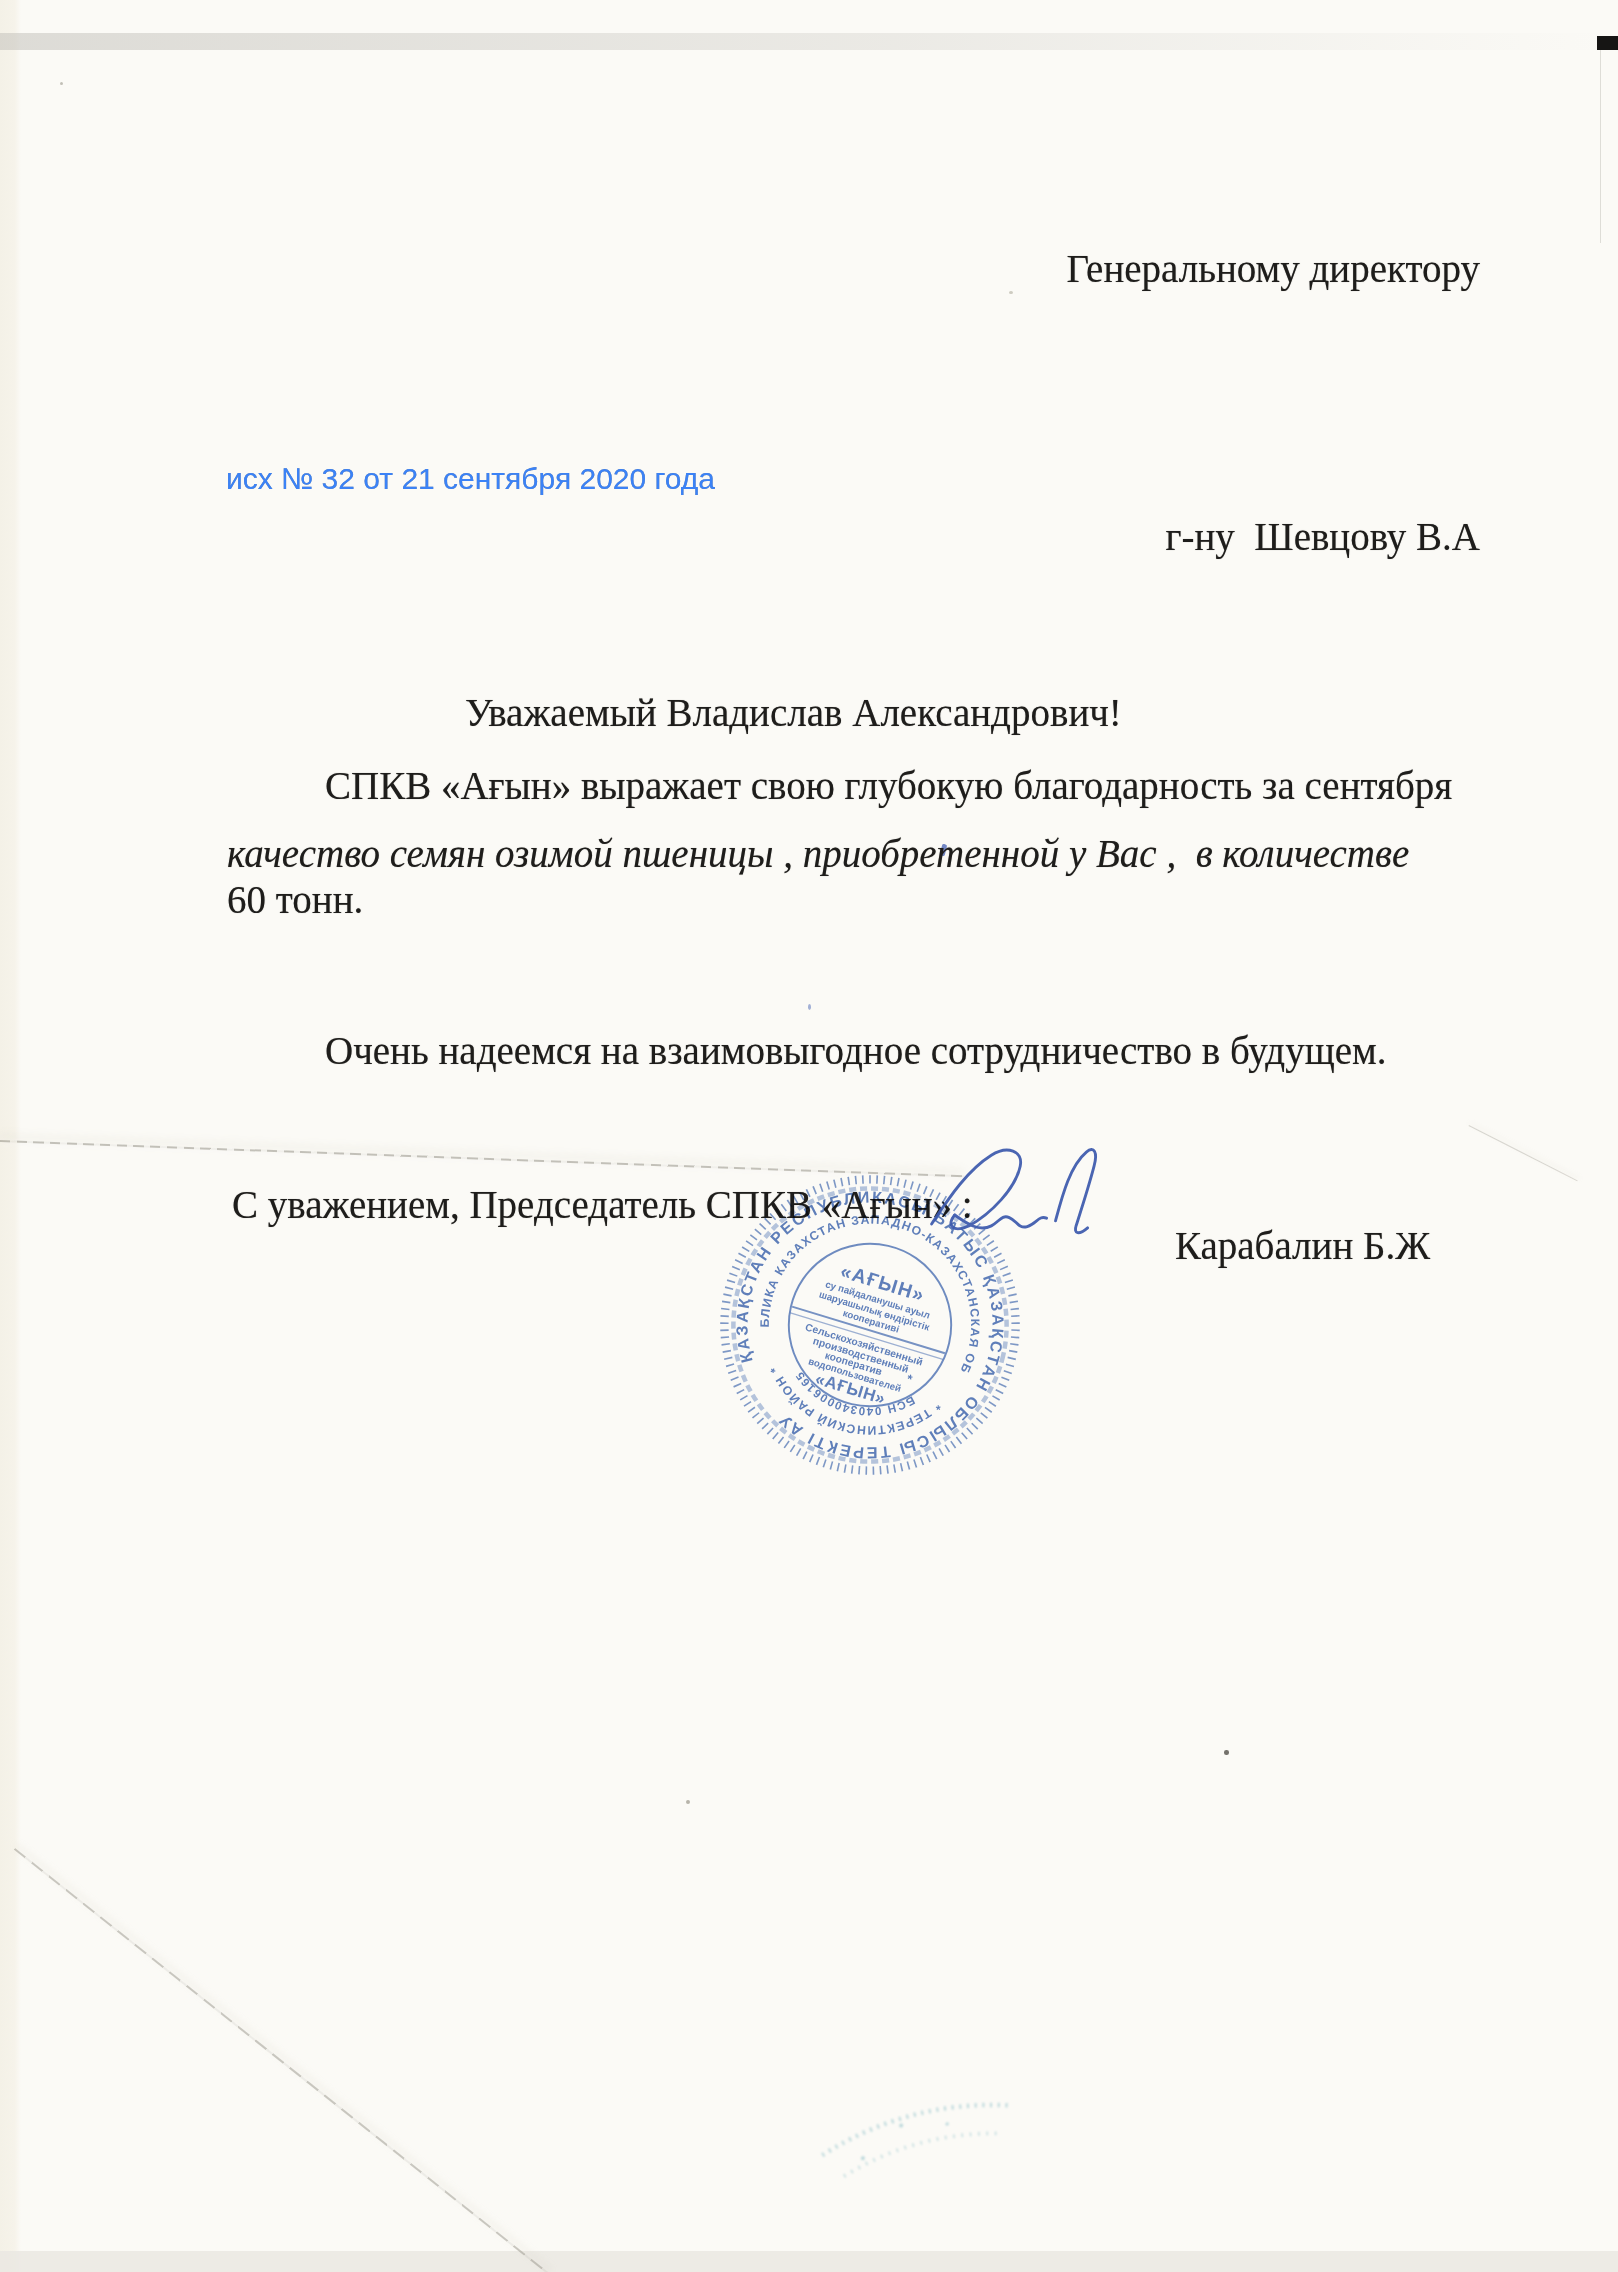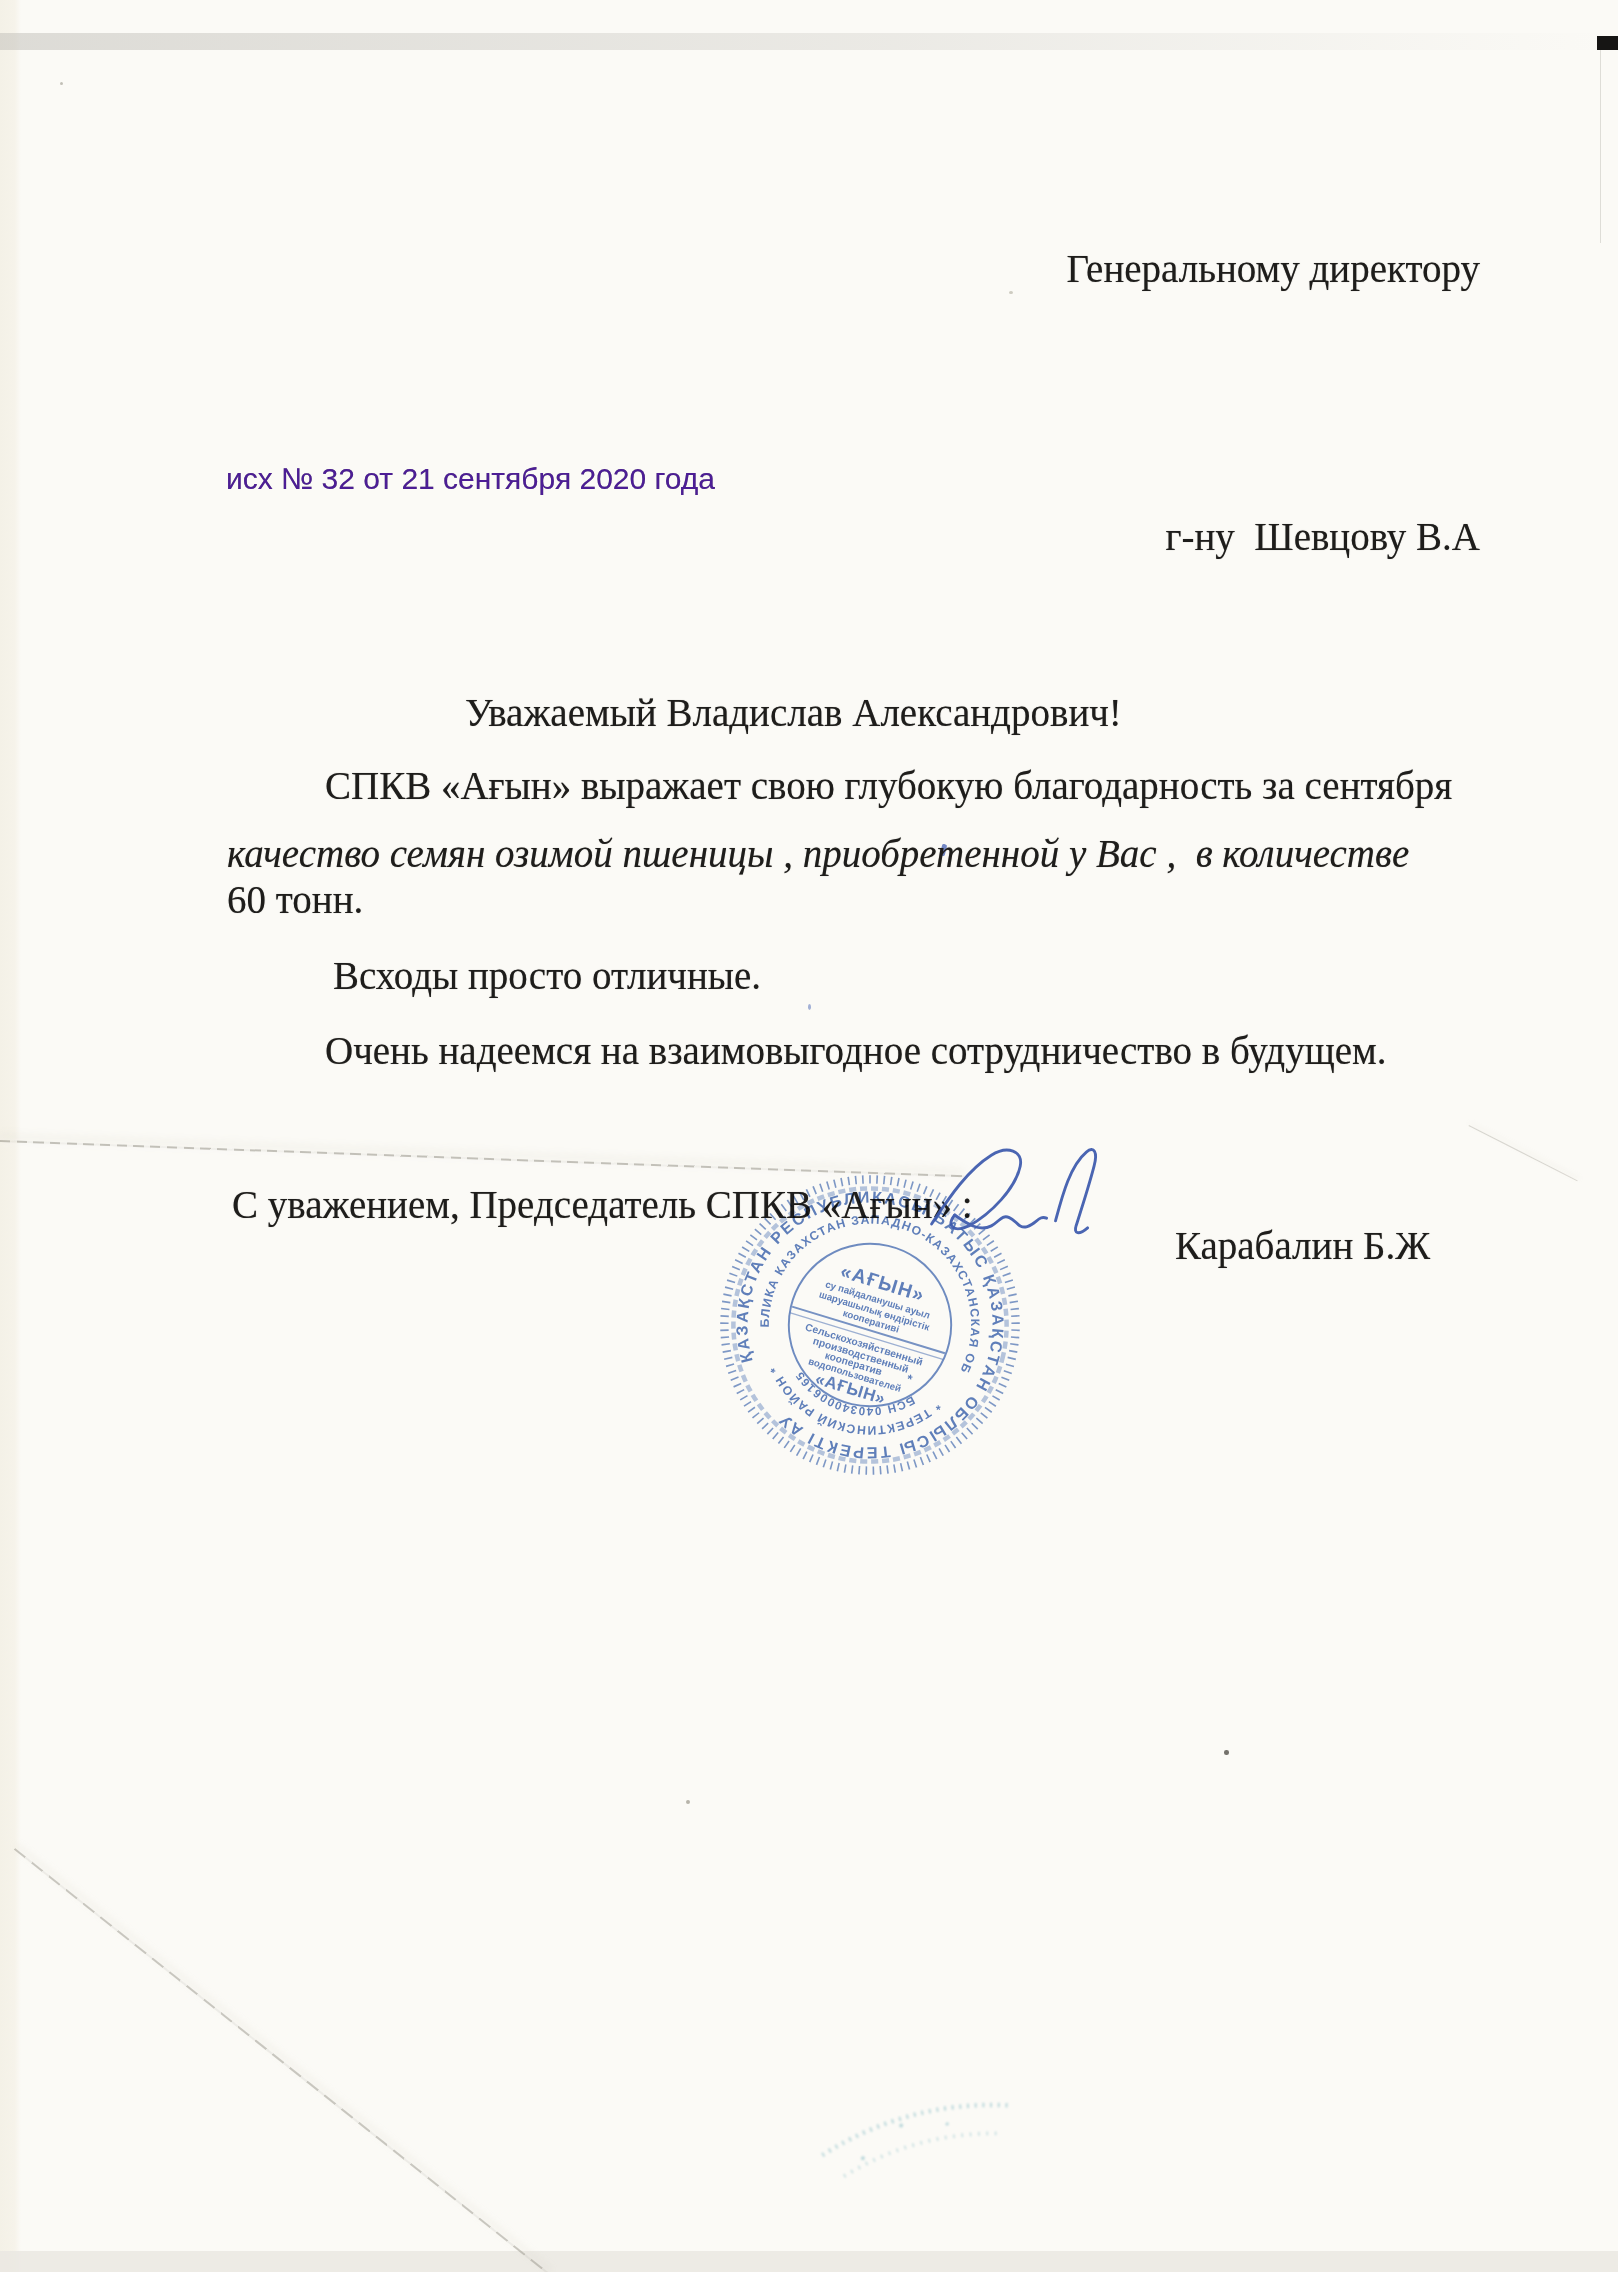--- a/index.html
+++ b/index.html
@@ -2,21 +2,21 @@
 <html style="font-size:10.3px"><head>
 <meta charset="utf-8">
 <style>
   html,body{margin:0;padding:0;}
   body{width:1618px;height:2273px;position:relative;overflow:hidden;
        background:#fbfaf6;font-family:"Liberation Serif",serif;}
   #page{position:absolute;inset:0;}
   .line{position:absolute;white-space:pre;font-family:"Liberation Serif",serif;
         font-size:39px;color:#1e1d1b;text-shadow:0 0 0.8px rgba(40,38,34,.55);}
   .sans{font-family:"Liberation Sans","DejaVu Sans",sans-serif;font-size:30px;
-        color:#4c1d95;text-shadow:0 0 0.6px rgba(40,40,40,.5);}
+        color:#3b82f6;text-shadow:0 0 0.6px rgba(40,40,40,.5);}
   .right-align{text-align:right;right:142px;}
   
   .edge-strip-left{position:absolute;left:0;top:0;width:20.6px;height:2273px;
         background:linear-gradient(90deg,#f4f1e7 0%,#f6f3ea 70%,rgba(246,243,234,0) 100%);}
   .scan-band-top{position:absolute;left:0;top:33px;width:1618px;height:16.7px;
         background:linear-gradient(90deg,rgba(196,194,188,.55),rgba(205,203,197,.35) 55%,rgba(210,208,202,.12) 85%,rgba(210,208,202,0));}
   .corner-mark{position:absolute;left:1597px;top:36px;width:20.6px;height:13.5px;background:#161514;}
   .edge-line-right{position:absolute;left:1600px;top:50px;width:1.3px;height:193px;background:rgba(168,166,158,.35);}
   .scan-band-bottom{position:absolute;left:0;top:2251px;width:1618px;height:21px;background:#eae8e2;opacity:.85;}
   .crease{position:absolute;transform-origin:left top;}
@@ -59,21 +59,20 @@
   <div class="line right-align" style="top:246px;left:901px;width:579px;">Генеральному директору</div>
   <div class="line right-align" style="top:514px;left:901px;width:579px;">г-ну  Шевцову В.А</div>
 
   <div class="line sans" style="top:462px;left:226px;">исх № 32 от 21 сентября 2020 года</div>
 
   <div class="line" style="top:690px;left:465px;">Уважаемый Владислав Александрович!</div>
 
   <div class="line" style="top:763px;left:325px;">СПКВ «Ағын» выражает свою глубокую благодарность за сентября</div>
   <div class="line" style="top:831px;left:227px;font-style:italic;">качество семян озимой пшеницы , приобретенной у Вас ,  в количестве</div>
   <div class="line" style="top:877px;left:227px;">60 тонн.</div>
-  <div class="line" style="top:953px;left:333px;">Всходы просто отличные.</div>
   <div class="line" style="top:1028px;left:325px;text-align:center;">Очень надеемся на взаимовыгодное сотрудничество в будущем.</div>
 
   <div class="line" style="top:1182px;left:232px;">С уважением, Председатель СПКВ «Ағын» :</div>
   <div class="line" style="top:1223px;left:1175px;">Карабалин Б.Ж</div>
 
   <svg class="overlay stamp-svg" style="left:716px;top:1171px;" width="308" height="308" viewBox="0 0 478 478">
     <g transform="rotate(13 239 239)">
       <circle cx="239" cy="239" r="226" fill="none" stroke="#4a70b8" stroke-width="13" stroke-dasharray="2.5 8.5" opacity="0.8"></circle>
       <circle cx="239" cy="239" r="212" fill="none" stroke="#4a70b8" stroke-width="7" stroke-dasharray="11 6" opacity="0.45"></circle>
 

